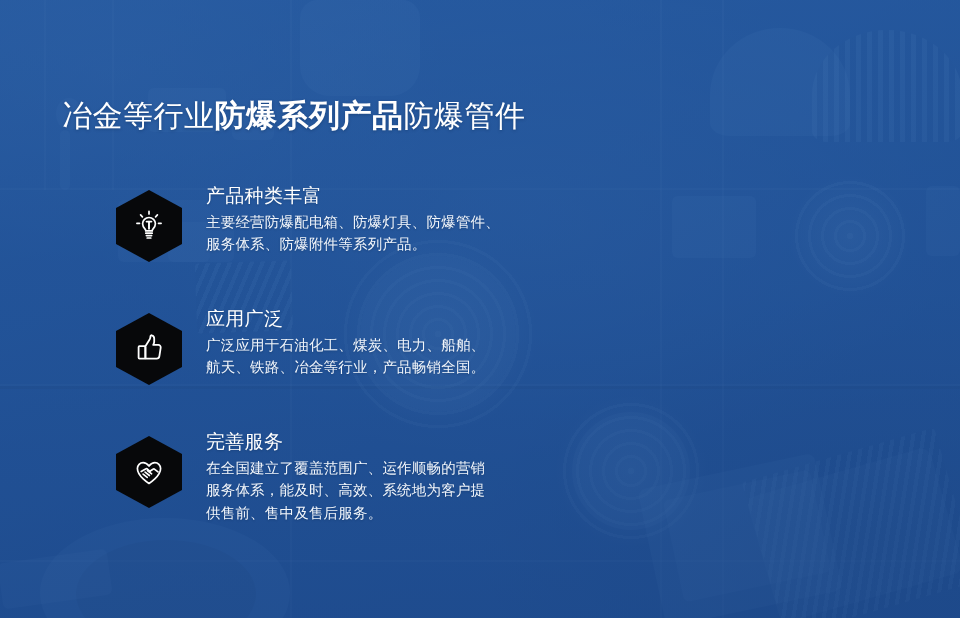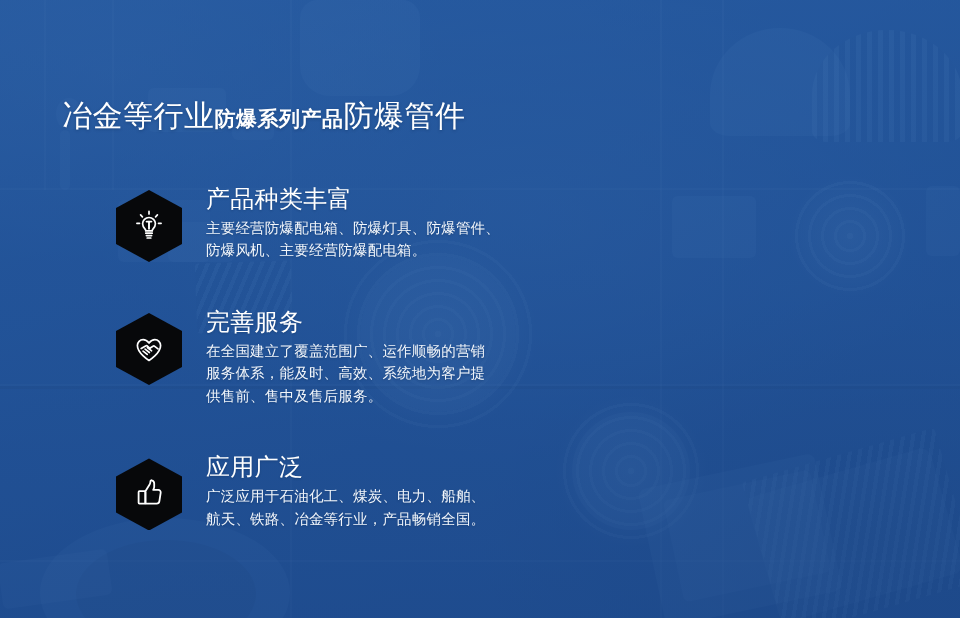--- a/index.html
+++ b/index.html
@@ -125,21 +125,21 @@
     top: 99px;
     font-size: 30px;
     line-height: 1.1;
     color: #ffffff;
     white-space: nowrap;
     letter-spacing: 0.5px;
     text-shadow: 0 1px 3px rgba(10,35,70,0.35);
   }
   .headline .strong {
     font-weight: bold;
-    font-size: 21px;
+    font-size: 31px;
   }
 
   .features {
     position: absolute;
     left: 116px;
     top: 184px;
     width: 470px;
   }
   .feature {
     position: relative;
@@ -169,21 +169,21 @@
     align-items: center;
     justify-content: center;
   }
   .hex-icon svg { display: block; }
 
   .ftext {
     margin-left: 24px;
     padding-top: 0px;
   }
   .ftitle {
-    font-size: 24px;
+    font-size: 19px;
     color: #ffffff;
     line-height: 1.25;
     margin-bottom: 3px;
     letter-spacing: 0.3px;
     text-shadow: 0 1px 2px rgba(10,35,70,0.30);
   }
   .fdesc {
     font-size: 14.5px;
     color: #f2f6fb;
     line-height: 1.55;
@@ -263,21 +263,40 @@
               <path d="M18 13.6v7.2" stroke-width="1.9"></path>
               <path d="M15.6 13.6h4.8" stroke-width="1.9"></path>
               <path d="M18 3.4v2.6M26.4 6.9l-1.8 1.9M30.1 15.3h-2.6M5.9 15.3H8.5M9.6 6.9l1.8 1.9"></path>
             </svg>
           </div>
         </div>
         <div class="ftext">
           <div class="ftitle">产品种类丰富</div>
           <div class="fdesc">
             <div>主要经营防爆配电箱、防爆灯具、防爆管件、</div>
-            <div>防爆风机、主要经营防爆配电箱。</div>
+            <div>服务体系、防爆附件等系列产品。</div>
+          </div>
+        </div>
+      </div>
+
+      <div class="feature">
+        <div class="hexwrap">
+          <div class="hex"></div>
+          <div class="hex-icon">
+            <svg width="34" height="34" viewBox="0 0 34 34" fill="none" stroke="#ffffff" stroke-width="1.8" stroke-linejoin="round" stroke-linecap="round">
+              <path d="M13.4 14.2l3.9-6.1c.5-.8.9-1.6 1-2.4l.2-1.6c.1-.6.7-1 1.3-.8 1.4.4 2.4 1.6 2.4 3.1v3.1c0 .8-.2 1.6-.5 2.3l-.5 1.1h5.1c1.5 0 2.6 1.3 2.4 2.7l-1.3 8.6c-.2 1.4-1.4 2.4-2.8 2.4H13.4z"></path>
+              <rect x="6.6" y="14.2" width="6.8" height="12.4" rx="0.8"></rect>
+            </svg>
+          </div>
+        </div>
+        <div class="ftext">
+          <div class="ftitle">应用广泛</div>
+          <div class="fdesc">
+            <div>广泛应用于石油化工、煤炭、电力、船舶、</div>
+            <div>航天、铁路、冶金等行业，产品畅销全国。</div>
           </div>
         </div>
       </div>
 
       <div class="feature">
         <div class="hexwrap">
           <div class="hex"></div>
           <div class="hex-icon">
             <svg width="36" height="36" viewBox="0 0 36 36" fill="none" stroke="#ffffff" stroke-width="1.7" stroke-linejoin="round" stroke-linecap="round">
               <path d="M18 29.5S6.4 22.4 6.4 14.6c0-3.4 2.6-5.9 5.7-5.9 2.3 0 4.4 1.4 5.9 3.3 1.5-1.9 3.6-3.3 5.9-3.3 3.1 0 5.7 2.5 5.7 5.9 0 7.8-11.6 14.9-11.6 14.9z"></path>
@@ -290,34 +309,15 @@
         <div class="ftext">
           <div class="ftitle">完善服务</div>
           <div class="fdesc">
             <div>在全国建立了覆盖范围广、运作顺畅的营销</div>
             <div>服务体系，能及时、高效、系统地为客户提</div>
             <div>供售前、售中及售后服务。</div>
           </div>
         </div>
       </div>
 
-      <div class="feature">
-        <div class="hexwrap">
-          <div class="hex"></div>
-          <div class="hex-icon">
-            <svg width="34" height="34" viewBox="0 0 34 34" fill="none" stroke="#ffffff" stroke-width="1.8" stroke-linejoin="round" stroke-linecap="round">
-              <path d="M13.4 14.2l3.9-6.1c.5-.8.9-1.6 1-2.4l.2-1.6c.1-.6.7-1 1.3-.8 1.4.4 2.4 1.6 2.4 3.1v3.1c0 .8-.2 1.6-.5 2.3l-.5 1.1h5.1c1.5 0 2.6 1.3 2.4 2.7l-1.3 8.6c-.2 1.4-1.4 2.4-2.8 2.4H13.4z"></path>
-              <rect x="6.6" y="14.2" width="6.8" height="12.4" rx="0.8"></rect>
-            </svg>
-          </div>
-        </div>
-        <div class="ftext">
-          <div class="ftitle">应用广泛</div>
-          <div class="fdesc">
-            <div>广泛应用于石油化工、煤炭、电力、船舶、</div>
-            <div>航天、铁路、冶金等行业，产品畅销全国。</div>
-          </div>
-        </div>
-      </div>
-
     </div>
   </div>
 </div>
 
 </body></html>

